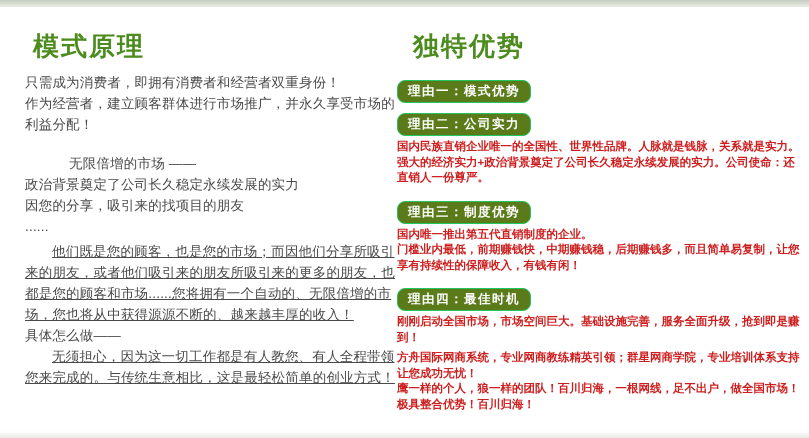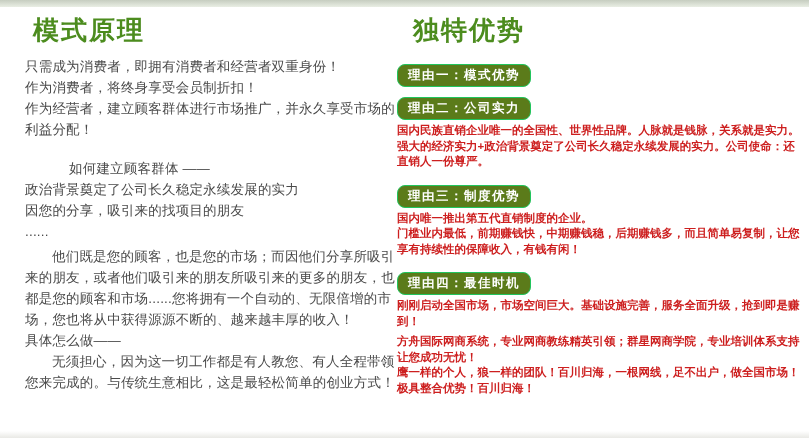--- a/index.html
+++ b/index.html
@@ -23,32 +23,32 @@
     padding:0 0 0 25px;
     box-sizing:border-box;
   }
   .col-left{width:372px;flex:none;}
   .col-right{width:404px;flex:none;margin-left:0;}
   h1.green-title{
     font-size:26px;line-height:31px;
     font-weight:bold;
     color:#4c8c1e;
     letter-spacing:2px;
-    margin:8px 0 10px 8px;
+    margin:24px 0 10px 8px;
   }
   .col-right h1.green-title{margin-left:16px;margin-bottom:8px;}
   .col-left p{
     margin:0;
     color:#4a4a4a;
     font-size:13.5px;
     line-height:21px;
     letter-spacing:0.2px;
   }
   .col-left p.sub{ text-indent:44px; margin-top:18px; }
-  .col-left p.ind{ text-indent:27px; }
+  .col-left p.ind{ text-indent:27px;text-decoration:underline; }
   .col-left p.mt { margin-top:4px; }
   .reason{margin:0;}
   .reason-badge{
     display:inline-block;
     background:#5b7b1a;
     color:#ffffff;
     font-weight:bold;
     font-size:12.5px;
     line-height:17px;
     letter-spacing:1.5px;
@@ -69,23 +69,22 @@
 </head>
 <body>
 
 <div class="topbar"></div>
 
 <div class="columns">
 
   <div class="col-left">
     <h1 class="green-title">模式原理</h1>
     <p>只需成为消费者，即拥有消费者和经营者双重身份！</p>
-    <p>作为消费者，将终身享受会员制折扣！</p>
     <p>作为经营者，建立顾客群体进行市场推广，并永久享受市场的利益分配！</p>
-    <p class="sub">如何建立顾客群体 ——</p>
+    <p class="sub">无限倍增的市场 ——</p>
     <p>政治背景奠定了公司长久稳定永续发展的实力</p>
     <p>因您的分享，吸引来的找项目的朋友</p>
     <p>......</p>
     <p class="ind mt">他们既是您的顾客，也是您的市场；而因他们分享所吸引来的朋友，或者他们吸引来的朋友所吸引来的更多的朋友，也都是您的顾客和市场......您将拥有一个自动的、无限倍增的市场，您也将从中获得源源不断的、越来越丰厚的收入！</p>
     <p>具体怎么做——</p>
     <p class="ind">无须担心，因为这一切工作都是有人教您、有人全程带领您来完成的。与传统生意相比，这是最轻松简单的创业方式！</p>
   </div>
 
   <div class="col-right">
     <h1 class="green-title">独特优势</h1>

